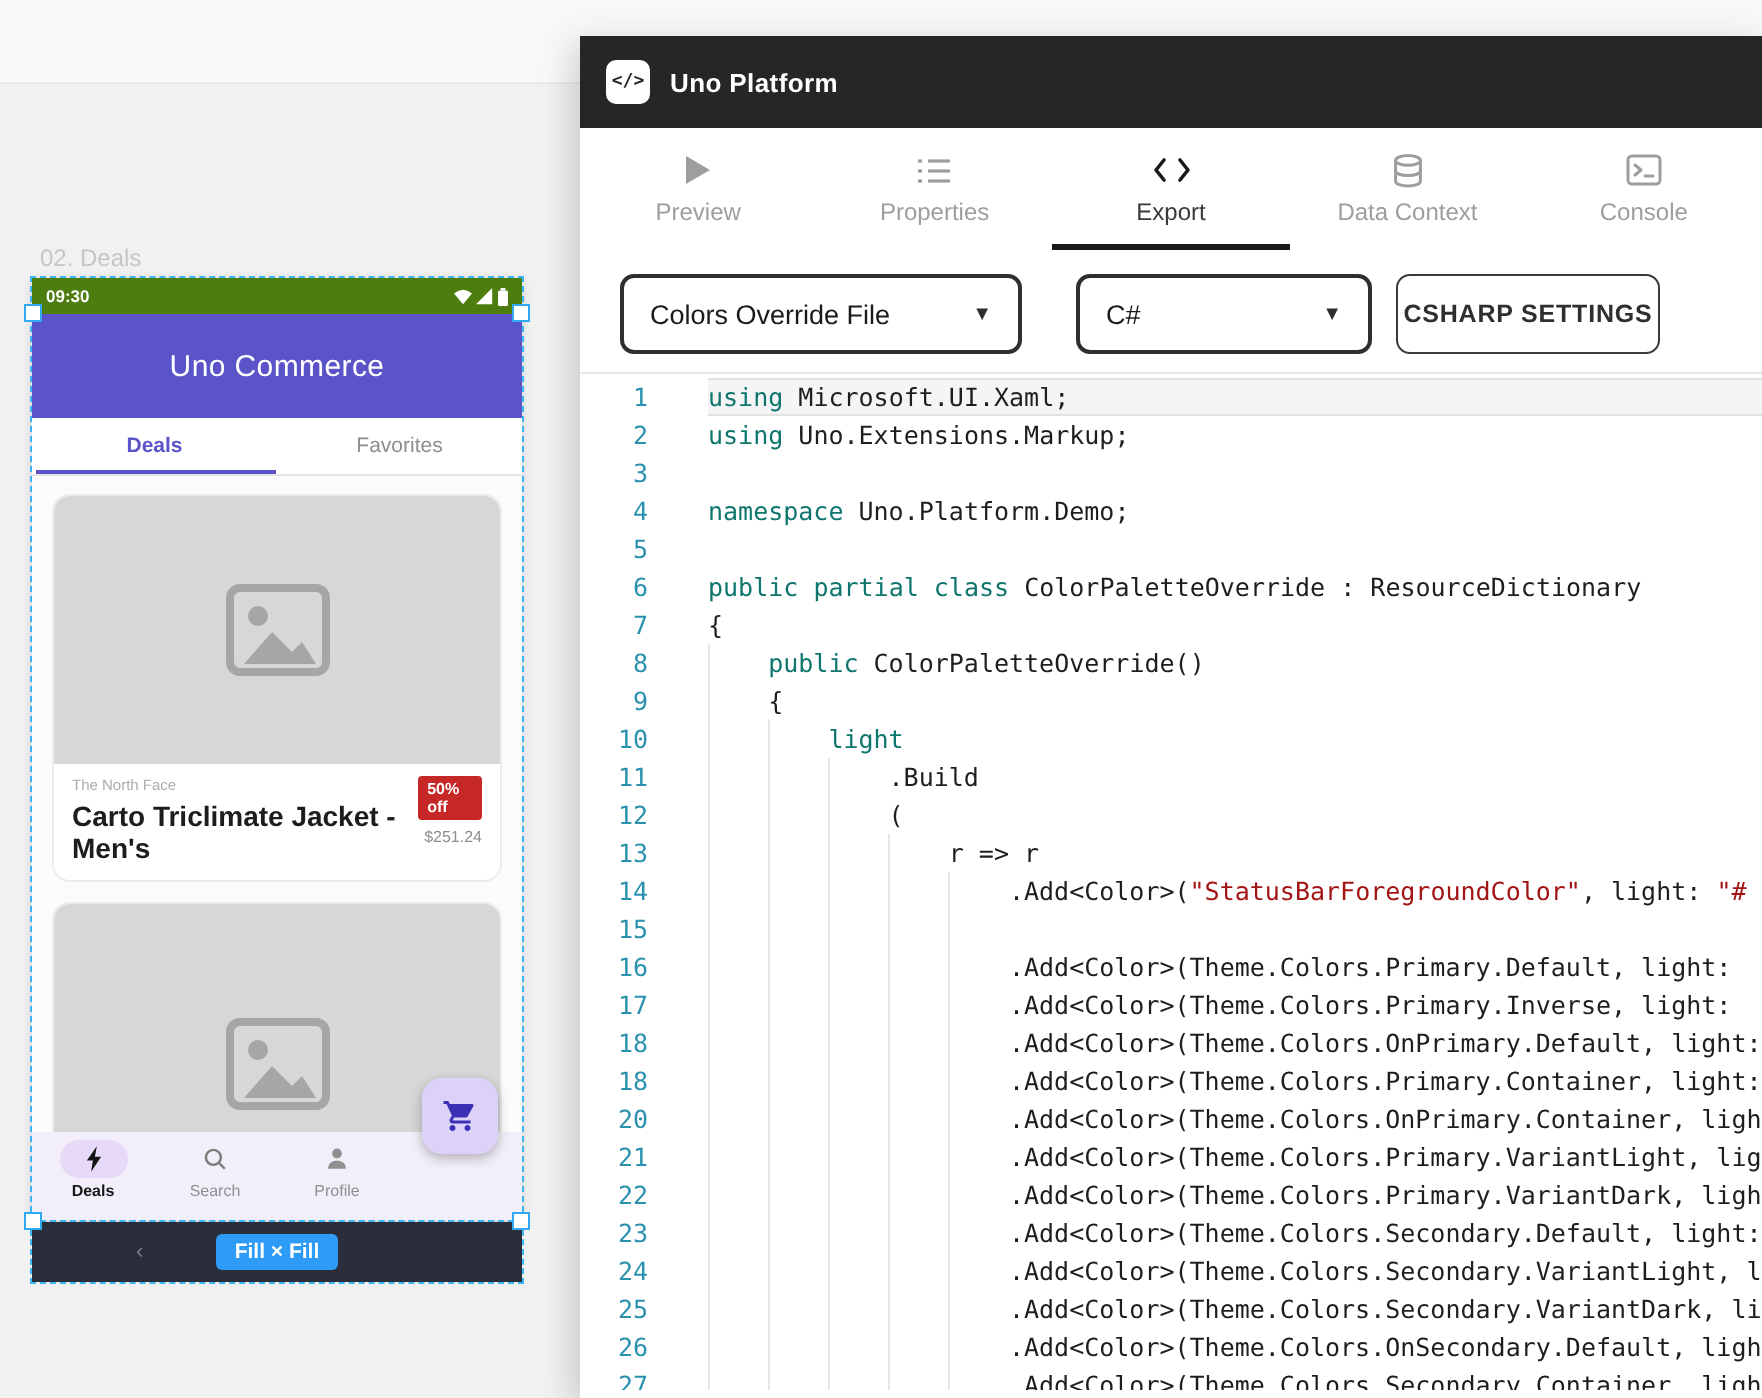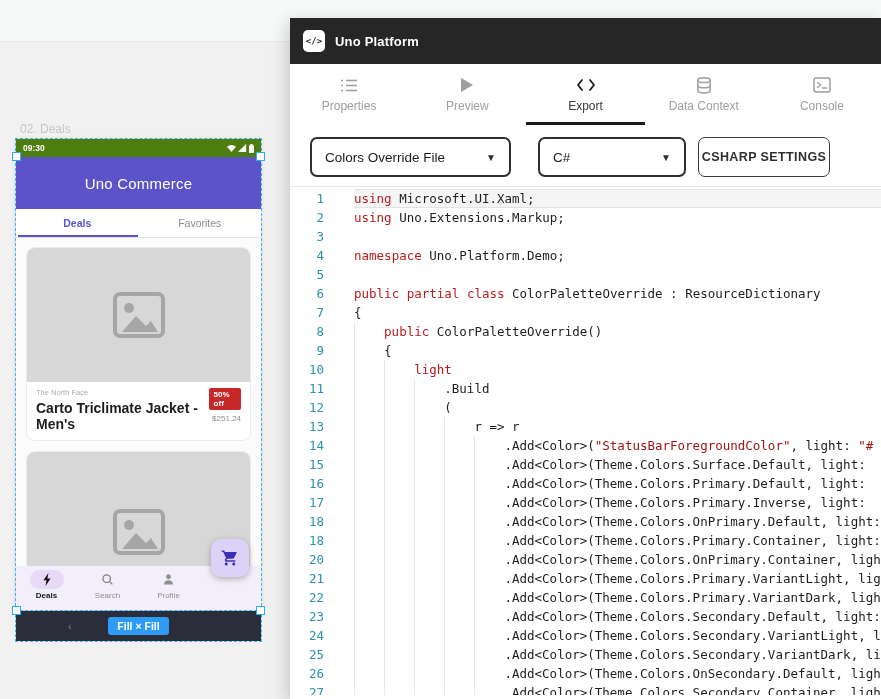--- a/index.html
+++ b/index.html
@@ -67,21 +67,21 @@
   .caret { margin-left:auto; font-size:10px; color:#2f2f2f; }
   .settings-btn { margin-left:12px; width:132px; height:40px; border:1.5px solid #3a3a3a; border-radius:7px; background:#fff; font-family:"Liberation Sans", sans-serif; font-size:12.5px; font-weight:bold; letter-spacing:.4px; color:#2f2f2f; cursor:pointer; }
 
   
   .code-area { border-top:1px solid #e8e8e8; padding-top:2px; height:509px; overflow:hidden; font-family:"DejaVu Sans Mono", monospace; font-size:12.5px; line-height:19px; background:#fff; }
   .code-line { display:flex; height:19px; }
   .ln { flex:none; width:46px; text-align:right; padding-right:12px; color:#2b91af; }
   .lc { flex:1; white-space:pre; margin-left:18px; color:#1e1e1e; overflow:hidden; }
   .code-line.hl .lc { background:#f5f5f5; box-shadow:inset 0 1px 0 #e2e2e2, inset 0 -1px 0 #e2e2e2; }
   .guide { display:inline-block; width:4ch; height:19px; border-left:1px solid #e7e7e7; vertical-align:top; }
-  .tk-kw { color:#b91c1c;text-align:center; }
+  .tk-kw { color:#0f766e;text-align:center; }
   .tk-str { color:#a31515; }
   .tk-pl { color:#1e1e1e; }
 </style>
 </head>
 <body>
 
 <div class="canvas-strip"></div>
 <div class="artboard-label">02. Deals</div>
 
 <div class="phone">
@@ -187,41 +187,41 @@
 
 <div class="panel">
   <div class="p-header">
     <span class="p-logo">&lt;/&gt;</span>
     <span class="p-title">Uno Platform</span>
   </div>
 
   <div class="p-tabs">
     <div class="ptab">
       <span class="picon">
+        <svg width="14" height="16" viewBox="0 0 14 16">
+            <path d="M1 1 L13 8 L1 15 Z" fill="#9e9e9e"></path>
+          </svg>
+      </span>
+      <span class="plabel">Preview</span>
+    </div>
+    <div class="ptab">
+      <span class="picon">
         <svg width="18" height="15" viewBox="0 0 18 15">
             <g stroke="#9e9e9e" stroke-width="1.6">
               <line x1="1" y1="2.5" x2="3" y2="2.5"></line>
               <line x1="6" y1="2.5" x2="17" y2="2.5"></line>
               <line x1="1" y1="7.5" x2="3" y2="7.5"></line>
               <line x1="6" y1="7.5" x2="17" y2="7.5"></line>
               <line x1="1" y1="12.5" x2="3" y2="12.5"></line>
               <line x1="6" y1="12.5" x2="17" y2="12.5"></line>
             </g>
           </svg>
       </span>
       <span class="plabel">Properties</span>
     </div>
-    <div class="ptab">
-      <span class="picon">
-        <svg width="14" height="16" viewBox="0 0 14 16">
-            <path d="M1 1 L13 8 L1 15 Z" fill="#9e9e9e"></path>
-          </svg>
-      </span>
-      <span class="plabel">Preview</span>
-    </div>
     <div class="ptab active">
       <span class="picon">
         <svg width="20" height="14" viewBox="0 0 20 14">
             <g stroke="#1a1a1a" stroke-width="1.8" fill="none" stroke-linecap="round" stroke-linejoin="round">
               <path d="M6 2 L2 7 L6 12"></path>
               <path d="M14 2 L18 7 L14 12"></path>
             </g>
           </svg>
       </span>
       <span class="plabel">Export</span>
@@ -316,21 +316,21 @@
       <div class="code-line">
         <span class="ln">13</span>
         <span class="lc"><span class="guide"></span><span class="guide"></span><span class="guide"></span><span class="guide"></span><span class="tk-pl">r =&gt; r</span></span>
       </div>
       <div class="code-line">
         <span class="ln">14</span>
         <span class="lc"><span class="guide"></span><span class="guide"></span><span class="guide"></span><span class="guide"></span><span class="guide"></span><span class="tk-pl">.Add&lt;Color&gt;(</span><span class="tk-str">"StatusBarForegroundColor"</span><span class="tk-pl">, light: </span><span class="tk-str">"#</span></span>
       </div>
       <div class="code-line">
         <span class="ln">15</span>
-        <span class="lc"><span class="guide"></span><span class="guide"></span><span class="guide"></span><span class="guide"></span><span class="guide"></span><span class="tk-pl">.Add&lt;Color&gt;(Theme.Colors.Surface.Default, light: </span></span>
+        <span class="lc"><span class="guide"></span><span class="guide"></span><span class="guide"></span><span class="guide"></span><span class="guide"></span></span>
       </div>
       <div class="code-line">
         <span class="ln">16</span>
         <span class="lc"><span class="guide"></span><span class="guide"></span><span class="guide"></span><span class="guide"></span><span class="guide"></span><span class="tk-pl">.Add&lt;Color&gt;(Theme.Colors.Primary.Default, light: </span></span>
       </div>
       <div class="code-line">
         <span class="ln">17</span>
         <span class="lc"><span class="guide"></span><span class="guide"></span><span class="guide"></span><span class="guide"></span><span class="guide"></span><span class="tk-pl">.Add&lt;Color&gt;(Theme.Colors.Primary.Inverse, light: </span></span>
       </div>
       <div class="code-line">

